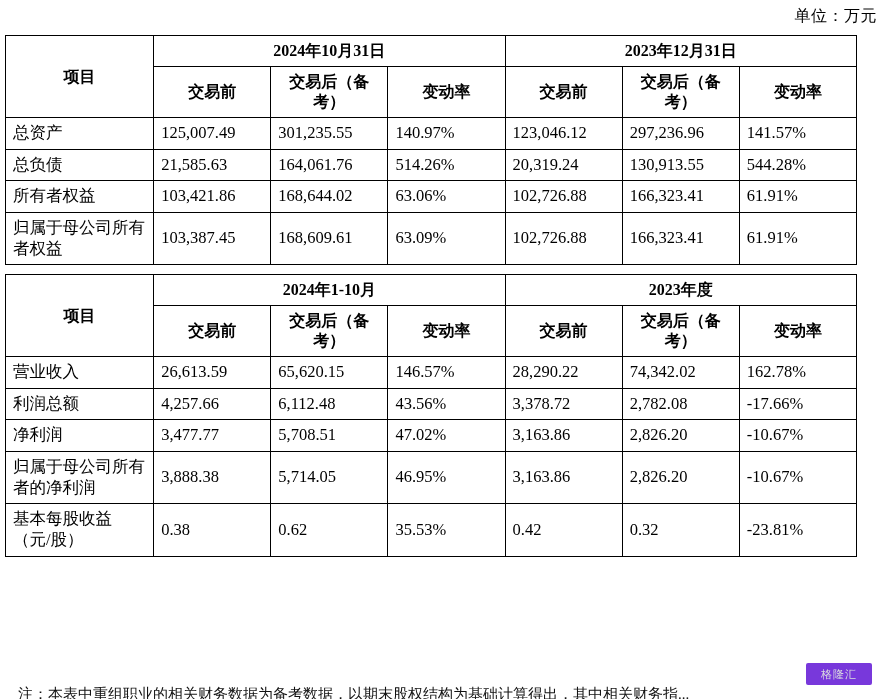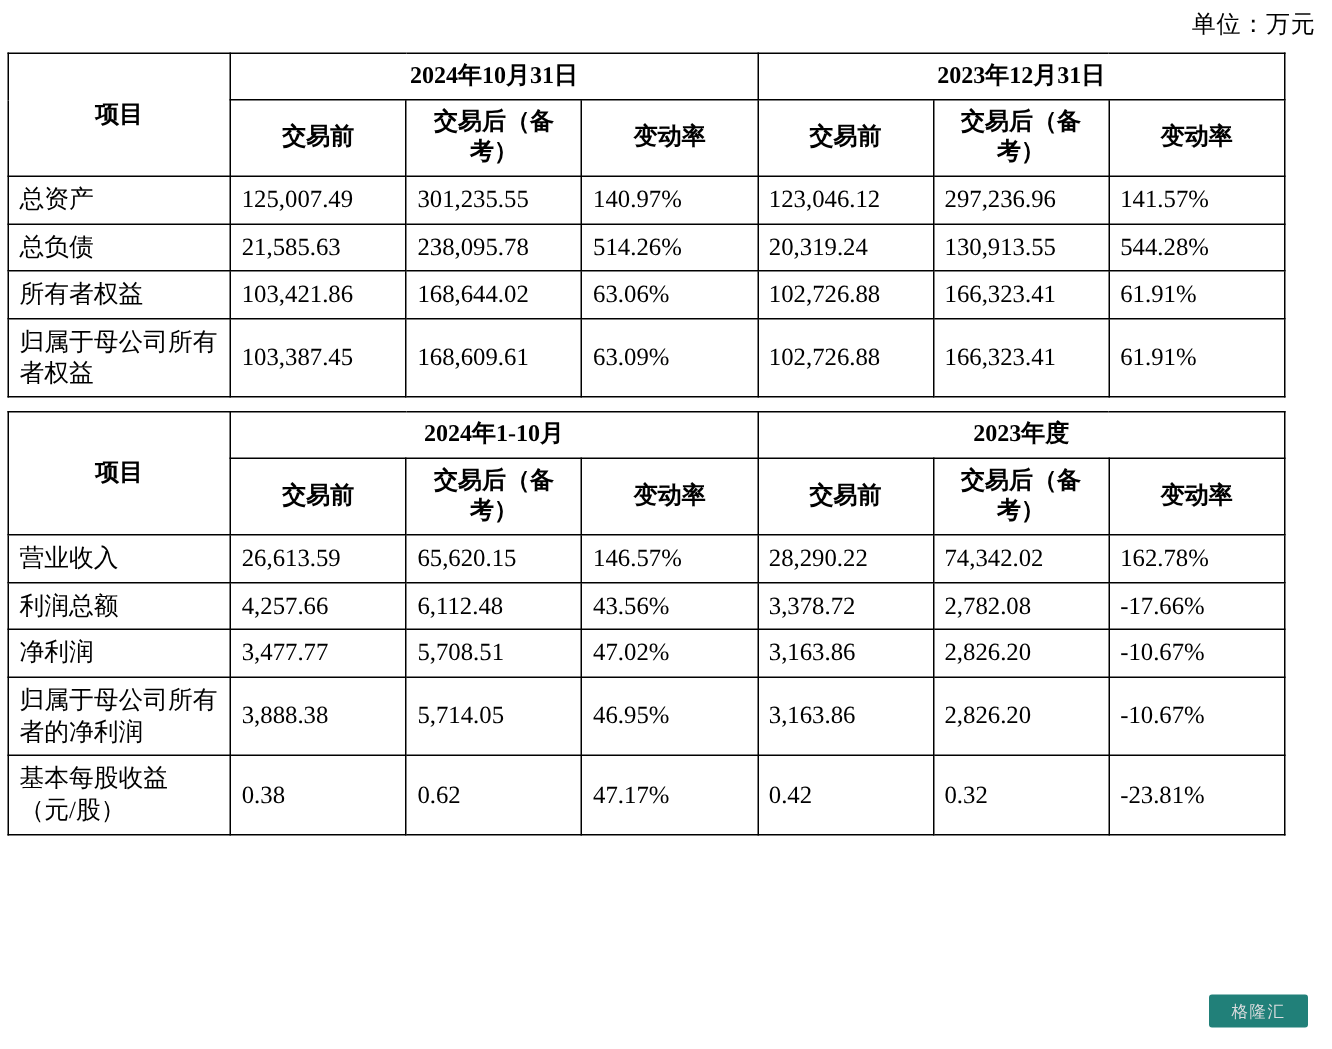--- a/index.html
+++ b/index.html
@@ -62,21 +62,21 @@
   }
   .col-item { width: 148px; }
   .col-n { width: 117px; }
   .twoline { line-height: 1.18; }
   .watermark {
     position: absolute;
     right: 16px;
     bottom: 14px;
     width: 66px;
     height: 22px;
-    background: #0f766e;
+    background: #6d28d9;
     border-radius: 2px;
     color: #d8dadd;
     font-family: "Liberation Sans", sans-serif;
     font-size: 11px;
     letter-spacing: 1px;
     display: flex;
     align-items: center;
     justify-content: center;
     opacity: 0.92;
   }
@@ -128,21 +128,21 @@
       <td class="num">125,007.49</td>
       <td class="num">301,235.55</td>
       <td class="num">140.97%</td>
       <td class="num">123,046.12</td>
       <td class="num">297,236.96</td>
       <td class="num">141.57%</td>
     </tr>
     <tr>
       <td class="item">总负债</td>
       <td class="num">21,585.63</td>
-      <td class="num">238,095.78</td>
+      <td class="num">164,061.76</td>
       <td class="num">514.26%</td>
       <td class="num">20,319.24</td>
       <td class="num">130,913.55</td>
       <td class="num">544.28%</td>
     </tr>
     <tr>
       <td class="item">所有者权益</td>
       <td class="num">103,421.86</td>
       <td class="num">168,644.02</td>
       <td class="num">63.06%</td>
@@ -221,24 +221,25 @@
       <td class="num">5,714.05</td>
       <td class="num">46.95%</td>
       <td class="num">3,163.86</td>
       <td class="num">2,826.20</td>
       <td class="num">-10.67%</td>
     </tr>
     <tr>
       <td class="item">基本每股收益（元/股）</td>
       <td class="num">0.38</td>
       <td class="num">0.62</td>
-      <td class="num">47.17%</td>
+      <td class="num">35.53%</td>
       <td class="num">0.42</td>
       <td class="num">0.32</td>
       <td class="num">-23.81%</td>
     </tr>
   </tbody>
     </table>
 
+  <div class="footnote">注：本表中重组职业的相关财务数据为备考数据，以期末股权结构为基础计算得出，其中相关财务指...</div>
 
   <div class="watermark">格隆汇</div>
 
 </div>
 
 </body></html>

